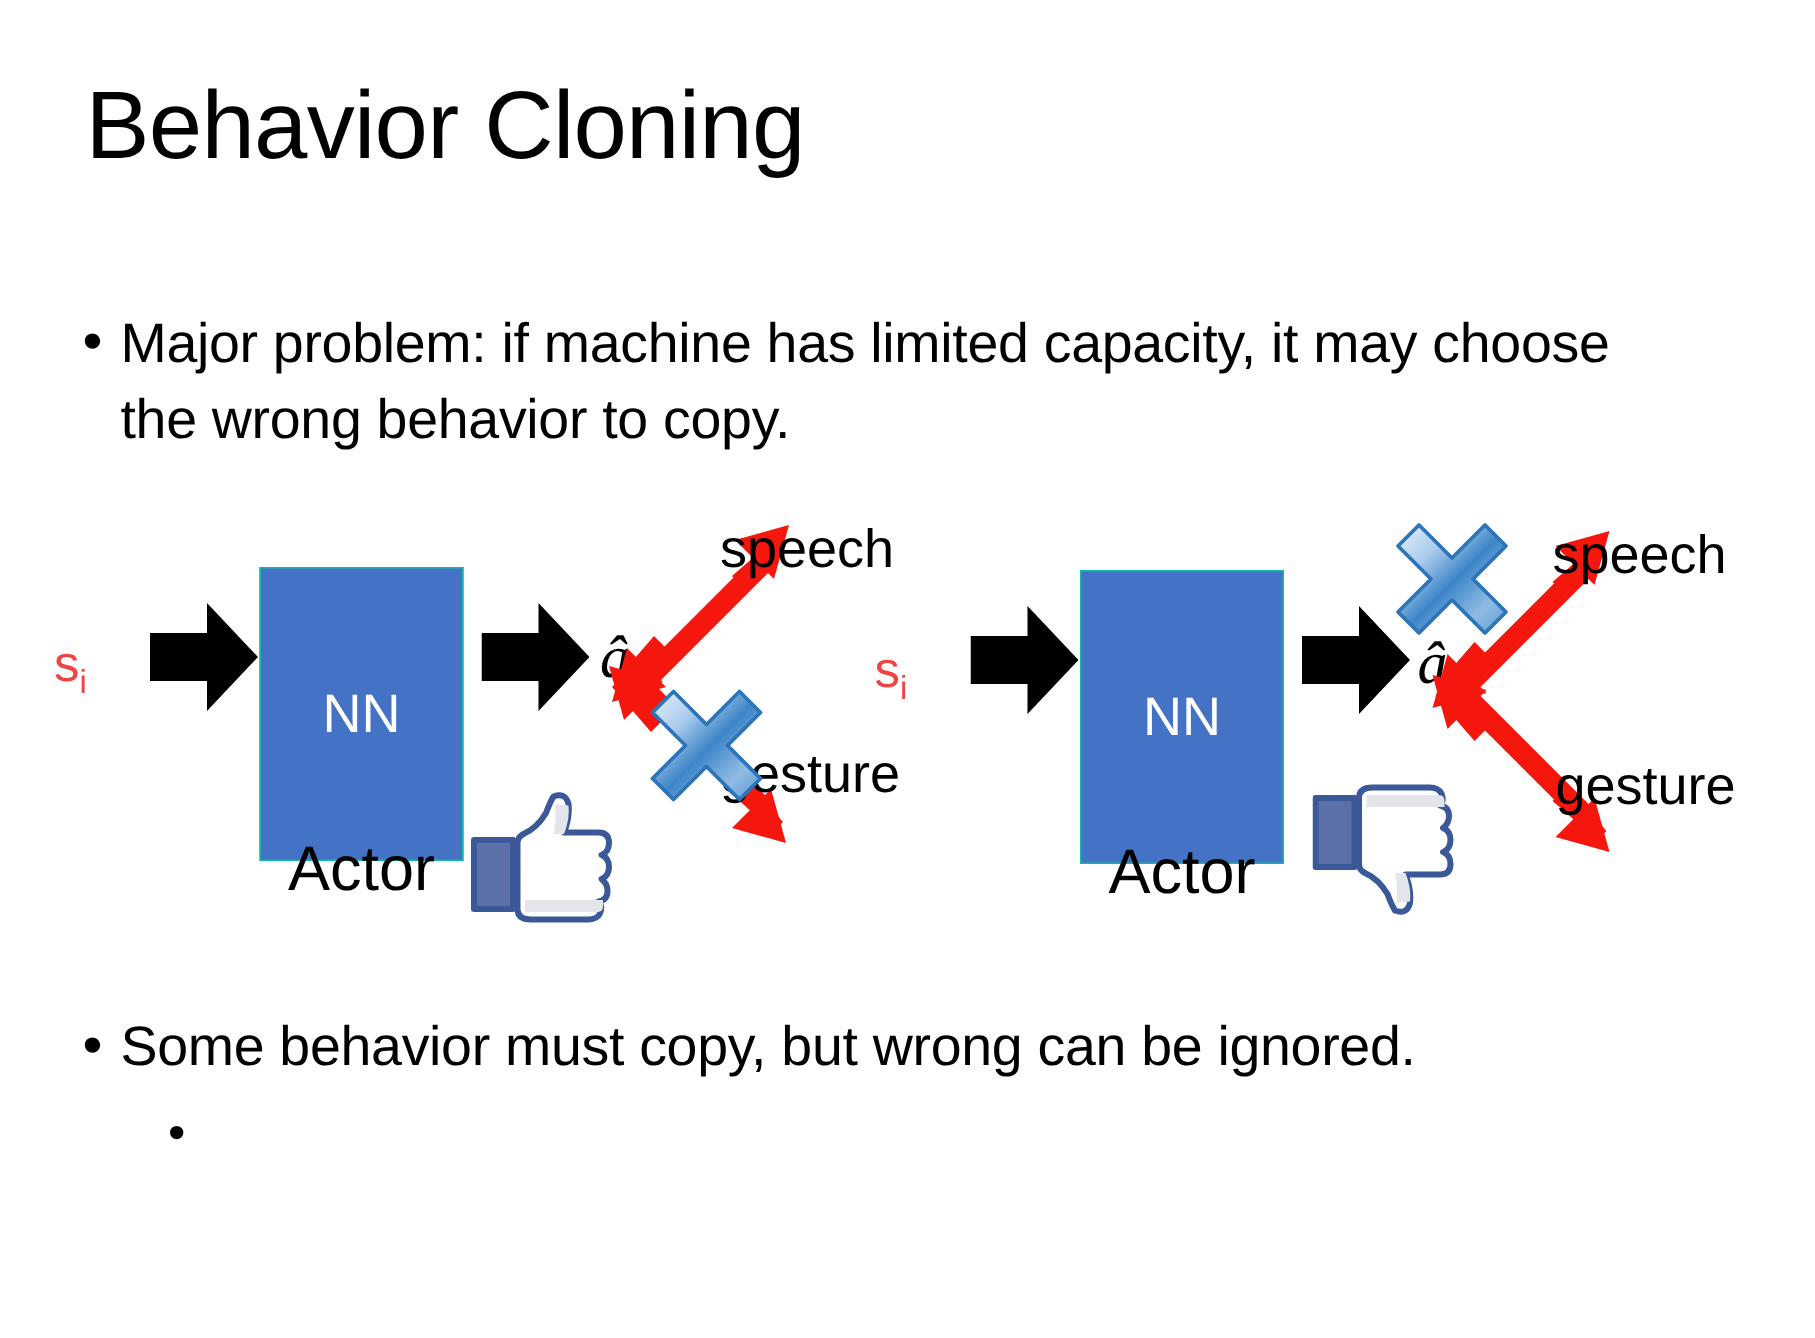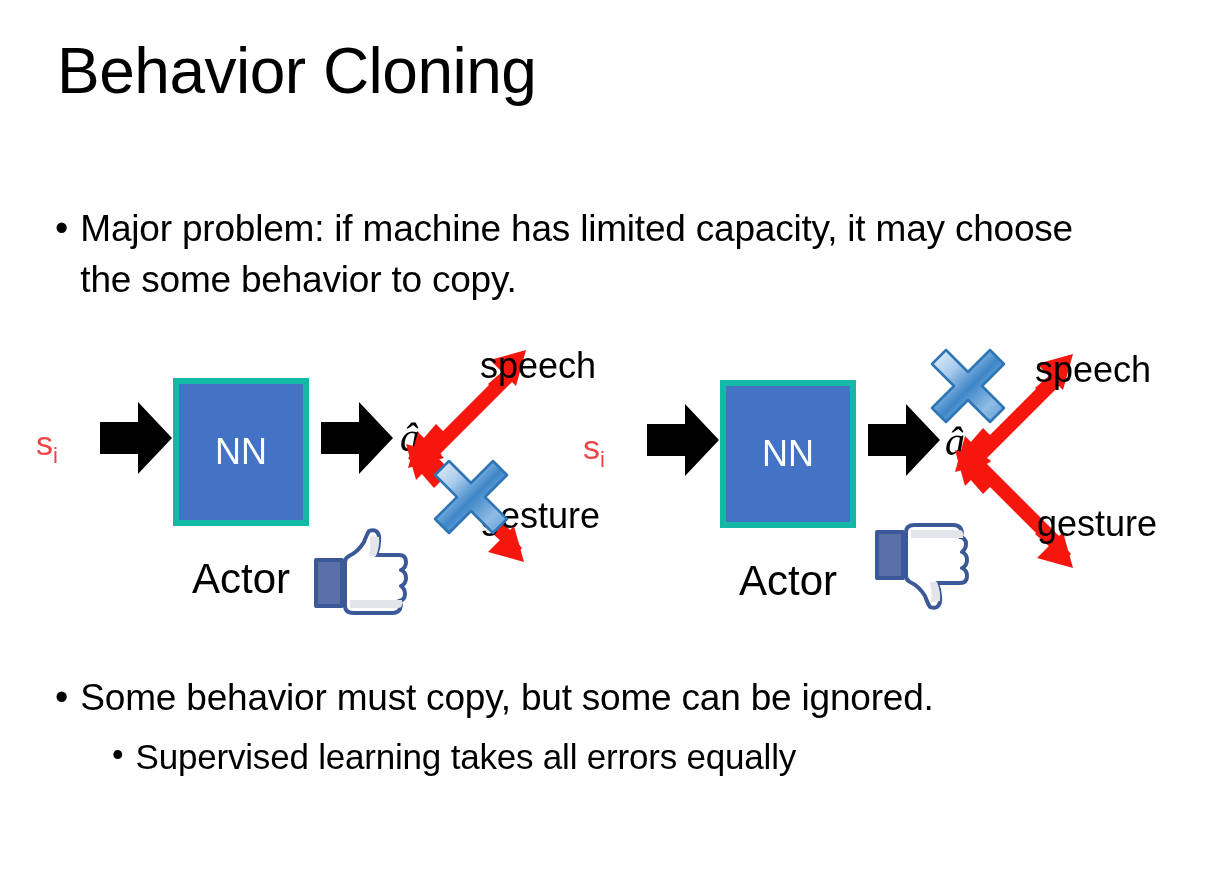--- a/index.html
+++ b/index.html
@@ -16,21 +16,21 @@
     width: 1210px;
     height: 892px;
     background: #ffffff;
     overflow: hidden;
   }
 
   
   #slide-title {
     position: absolute;
     left: 57px;
-    top: 36px;
+    top: 48px;
     font-size: 64px;
     line-height: 1.1;
     font-weight: 300;
     letter-spacing: -0.5px;
     color: #000000;
     white-space: nowrap;
     font-stretch: condensed;
   }
 
   
@@ -82,23 +82,23 @@
   .block-arrow {
     position: absolute;
     width: 72px;
     height: 76px;
   }
   .block-arrow svg { display: block; width: 100%; height: 100%; }
 
   .nn-box {
     position: absolute;
     width: 136px;
-    height: 148px;
+    height: 196px;
     background: #4472C4;
-    border: 6px solid #14b8a6;
+    border: 1px solid #14b8a6;
     box-sizing: border-box;
     display: flex;
     align-items: center;
     justify-content: center;
   }
   .nn-label {
     color: #ffffff;
     font-size: 36px;
     line-height: 1;
   }
@@ -157,21 +157,21 @@
 </style>
 </head>
 <body>
 
 <div id="slide">
 
   <div id="slide-title">Behavior Cloning</div>
 
   <div class="bullet-block" id="bullet-1">
     <span class="bullet-dot">•</span>
-    <span class="bullet-text">Major problem: if machine has limited capacity, it may choose the some behavior to copy.</span>
+    <span class="bullet-text">Major problem: if machine has limited capacity, it may choose the wrong behavior to copy.</span>
   </div>
 
   <div class="diagram" id="diagram-left">
 
     <span class="state-label" style="left:18px; top:86px;"><span>s</span><span class="sub">i</span></span>
 
     <div class="block-arrow" style="left:82px; top:60px;">
       <svg viewBox="0 0 72 76" preserveAspectRatio="none">
         <polygon points="0,22 38,22 38,2 72,38 38,74 38,54 0,54" fill="#000000"></polygon>
       </svg>
@@ -312,21 +312,20 @@
         <rect x="2" y="32" width="26" height="46" fill="#5B70A8" stroke="#3B5998" stroke-width="4" stroke-linejoin="round"></rect>
         <path d="M31 78 L31 34 Q31 30 35 28 Q44 24 50 14 Q53 6 55 3 Q63 0 65 8 Q66 17 62 27 L85 27 Q92 27 92 34 Q92 40 87 42 Q92 44 92 50 Q92 56 87 58 Q91 61 91 66 Q91 72 85 73 Q88 76 86 81 Q84 85 78 85 L40 85 Q31 85 31 78 Z" fill="#FFFFFF" stroke="#3B5998" stroke-width="4" stroke-linejoin="round"></path>
         <path d="M56 8 Q57 20 55 28 L55 28 L62 28 Q66 18 65 9 Z" fill="#E3E5EA"></path>
         <path d="M36 80 L84 80 Q88 80 88 76 L88 72 L36 72 Z" fill="#E3E5EA"></path>
       </svg>
     </div>
   </div>
 
   <div class="bullet-block" id="bullet-2">
     <span class="bullet-dot">•</span>
-    <span class="bullet-text">Some behavior must copy, but some can be ignored.</span>
+    <span class="bullet-text">Some behavior must copy, but wrong can be ignored.</span>
   </div>
 
   <div class="bullet-block" id="bullet-3">
     <span class="bullet-dot">•</span>
-    <span class="bullet-text">Supervised learning takes all errors equally</span>
   </div>
 
 </div>
 
 </body></html>

